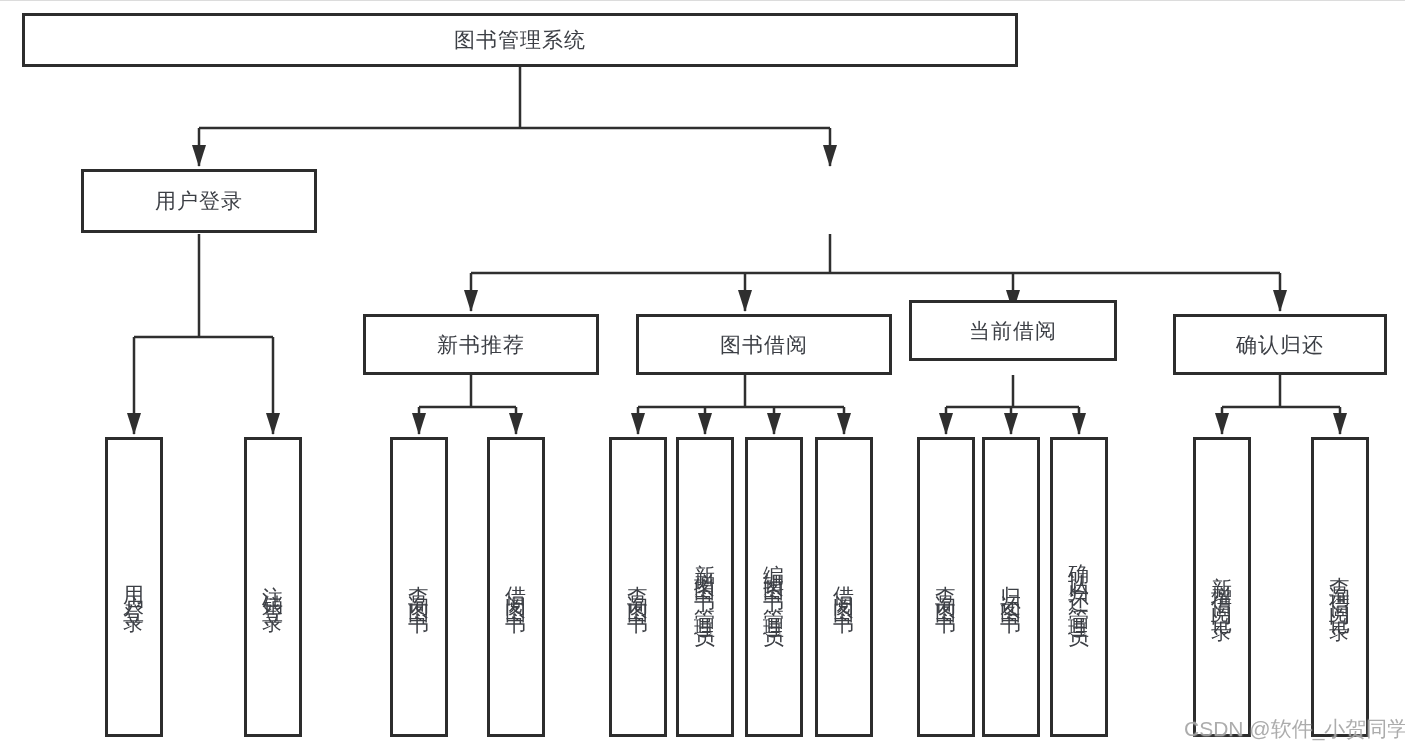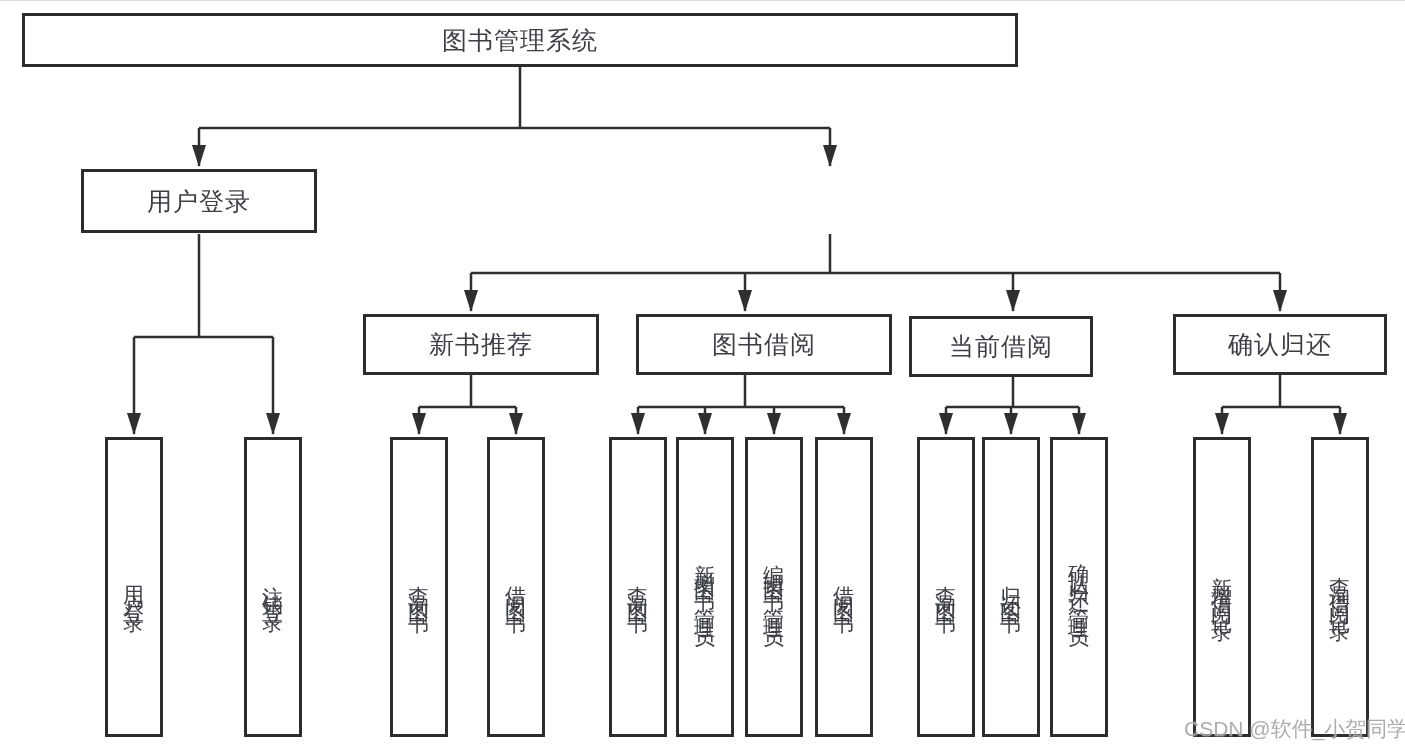--- a/index.html
+++ b/index.html
@@ -8,21 +8,21 @@
     position:relative;width:1405px;height:747px;background:#ffffff;
     overflow:hidden;border-top:1px solid #dcdcdc;
   }
   .wires{position:absolute;left:0;top:0;z-index:1;}
   .node{
     position:absolute;z-index:2;box-sizing:border-box;
     background:#ffffff;border:3px solid #2d2d2d;
     display:flex;align-items:center;justify-content:center;
     color:#3c3f45;
   }
-  .hnode{font-size:25px;letter-spacing:1px;font-family:Liberation Serif, serif;}
+  .hnode{font-size:21px;letter-spacing:1px;font-family:Liberation Serif, serif;}
   .root{border-width:3px;}
   .leaf{width:58px;height:300px;top:436px;}
   .leaf .vtxt{
     writing-mode:vertical-rl;
     text-orientation:mixed;
     font-size:21px;
     letter-spacing:9px;
     line-height:1;
     color:#3c3f45;
   }
@@ -81,21 +81,21 @@
   <div class="node hnode" style="left:81px;top:168px;width:236px;height:64px">
     <span>用户登录</span>
   </div>
 
   <div class="node hnode" style="left:363px;top:313px;width:236px;height:61px">
     <span>新书推荐</span>
   </div>
   <div class="node hnode" style="left:636px;top:313px;width:256px;height:61px">
     <span>图书借阅</span>
   </div>
-  <div class="node hnode" style="left:909px;top:315px;width:184px;height:61px">
+  <div class="node hnode" style="left:909px;top:299px;width:208px;height:61px">
     <span>当前借阅</span>
   </div>
   <div class="node hnode" style="left:1173px;top:313px;width:214px;height:61px">
     <span>确认归还</span>
   </div>
 
   <div class="node leaf" style="left:105px">
     <span class="vtxt">用户登录</span>
   </div>
   <div class="node leaf" style="left:244px">

